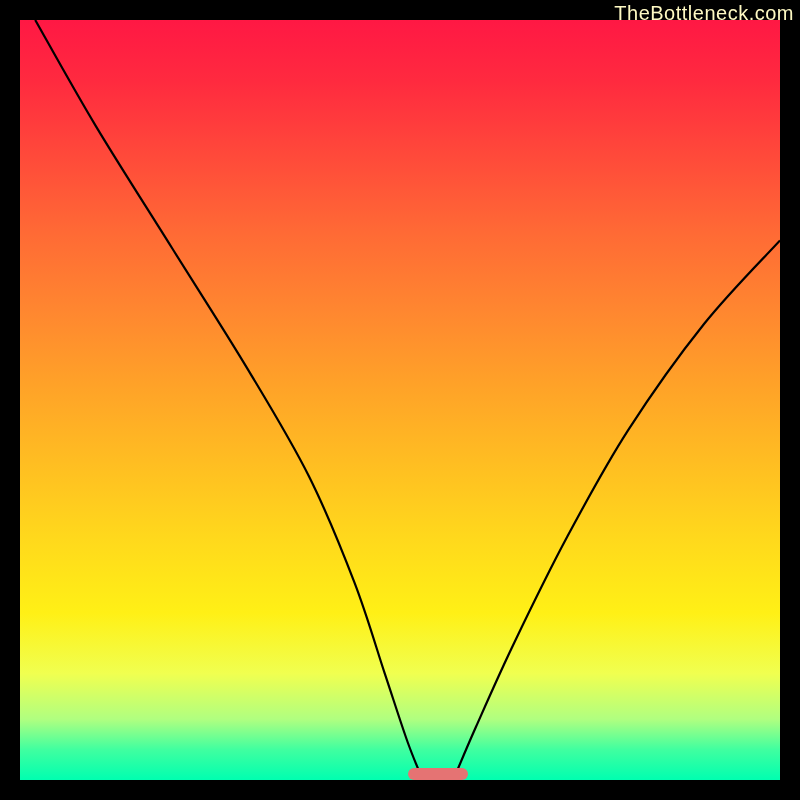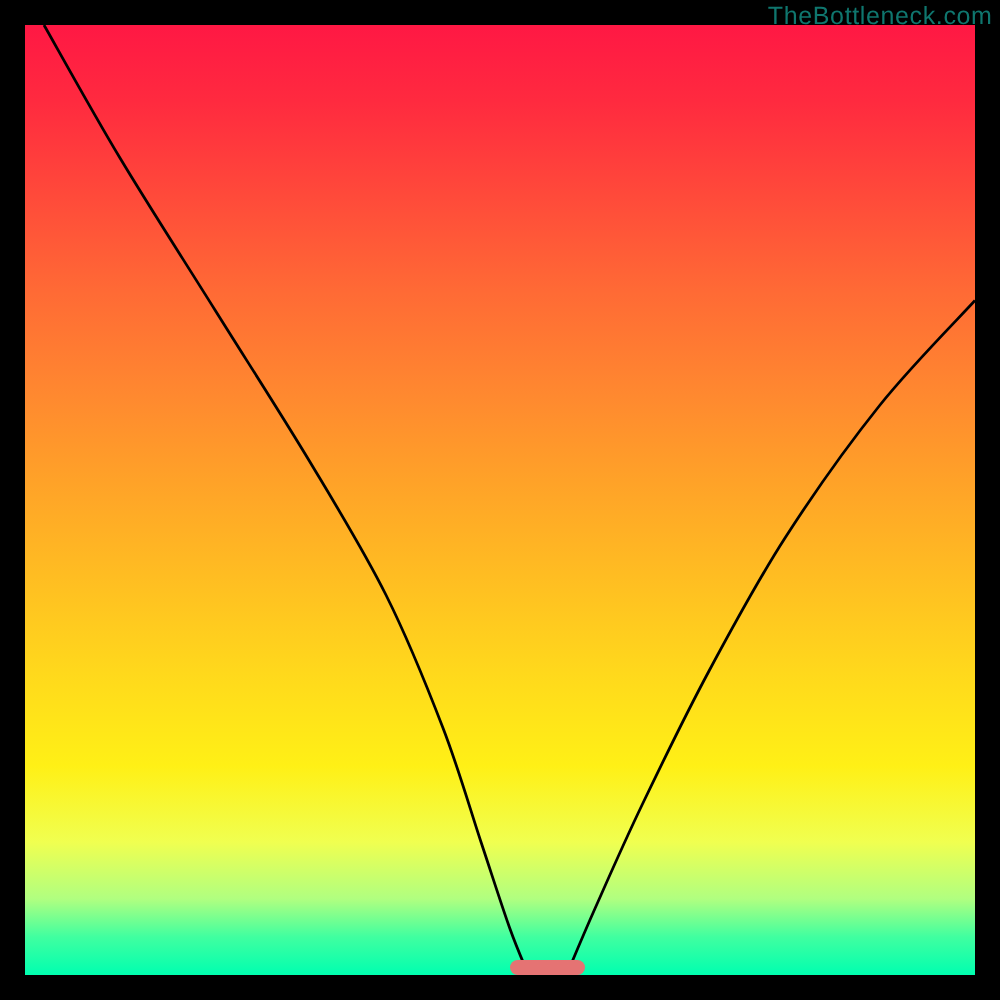--- a/index.html
+++ b/index.html
@@ -32,21 +32,21 @@
       #40ffa0 96%,
       #00ffb0 100%
     );
   }
   .watermark {
     position: absolute;
     top: 2px;
     right: 6px;
     font-family: Arial, Helvetica, sans-serif;
     font-size: 20px;
-    color: #0f766e;
+    color: #fef9c3;
     letter-spacing: 0.5px;
     font-weight: 500;
   }
   svg.curves {
     position: absolute;
     left: 0;
     top: 0;
     width: 760px;
     height: 760px;
   }

